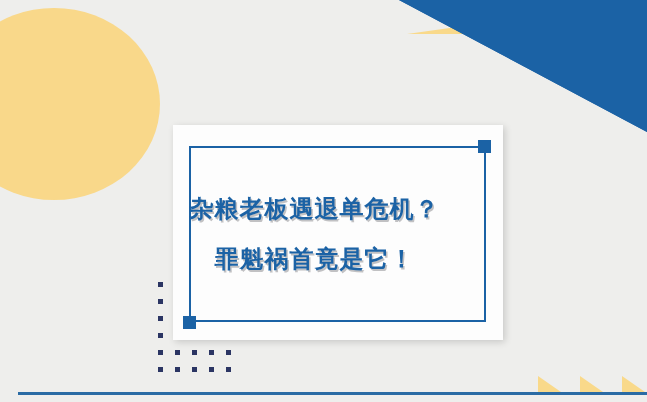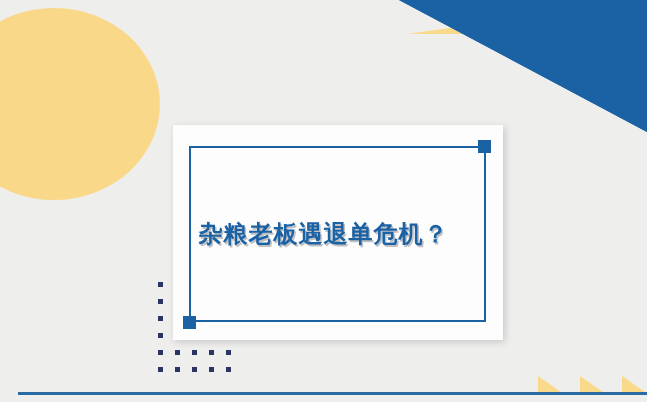--- a/index.html
+++ b/index.html
@@ -102,21 +102,21 @@
     width: 13px;
     height: 13px;
     background: #1b62a5;
   }
   .corner-tr { left: 478px; top: 140px; }
   .corner-bl { left: 183px; top: 316px; }
 
   
   .headline {
     position: absolute;
-    left: 202px;
+    left: 193px;
     top: 146px;
     width: 243px;
     height: 176px;
     display: flex;
     flex-direction: column;
     align-items: center;
     justify-content: center;
     gap: 18px;
     pointer-events: none;
   }
@@ -184,20 +184,21 @@
     <div class="dot" style="left:68px; top:85px;"></div>
   </div>
 
   <div class="card"></div>
   <div class="card-frame"></div>
   <div class="corner-sq corner-tr"></div>
   <div class="corner-sq corner-bl"></div>
 
   <div class="headline">
     <div class="line">杂粮老板遇退单危机？</div>
+    <div class="line">罪魁祸首竟是它！</div>
   </div>
 
   <div class="bottom-rule"></div>
 
   <div class="tri-row">
     <div class="tri"></div>
     <div class="tri"></div>
     <div class="tri"></div>
   </div>
 

